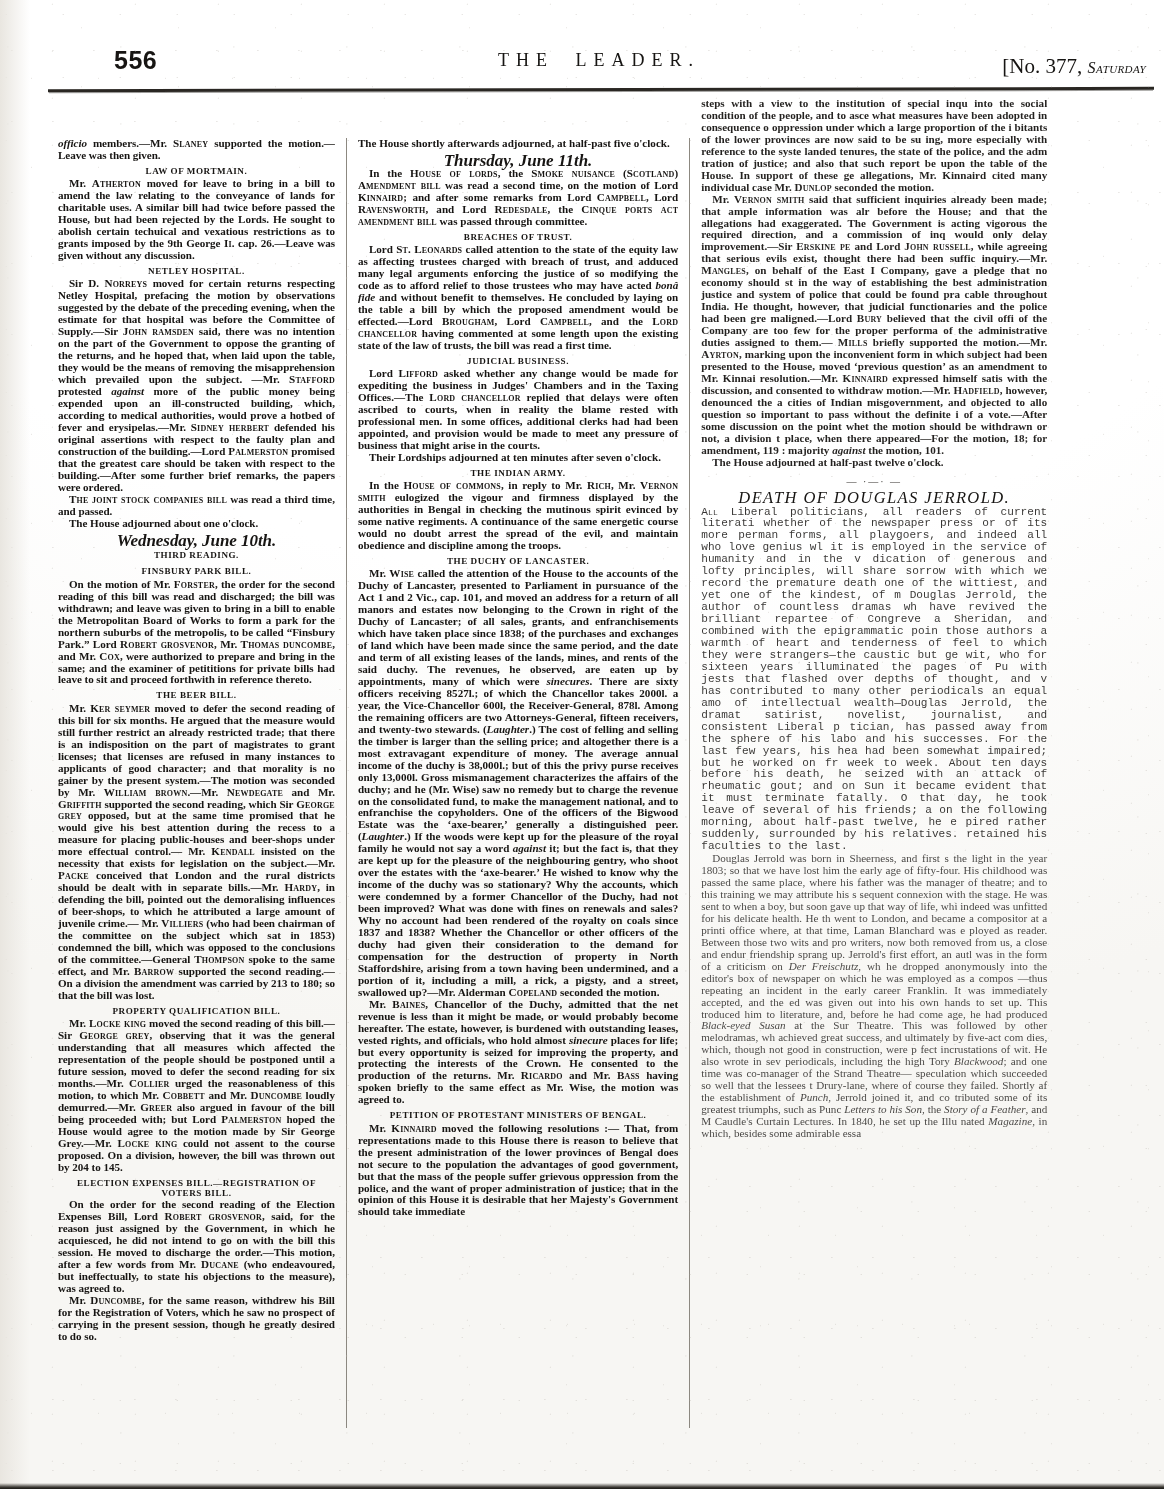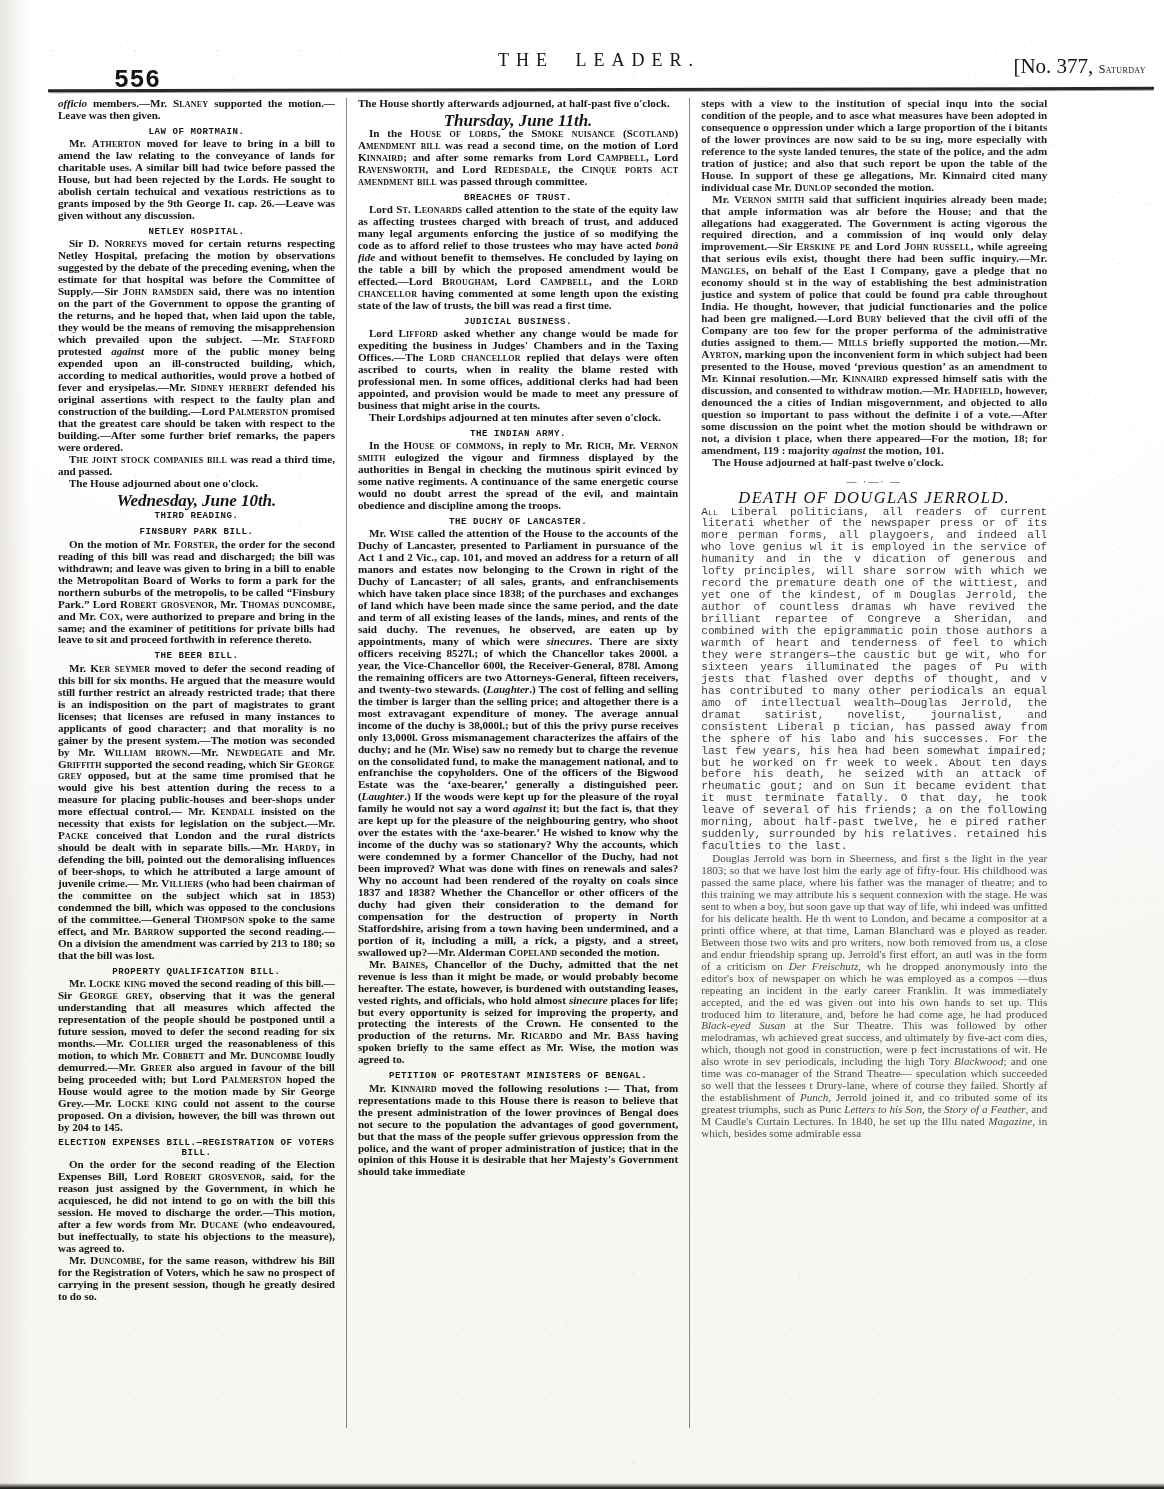--- a/index.html
+++ b/index.html
@@ -57,45 +57,45 @@
   .masthead {
     position: absolute;
     left: 52px;
     right: 18px;
     top: 46px;
     height: 46px;
   }
   .folio-left {
     position: absolute;
     left: 62px;
-    top: 20px;
+    top: 0;
     font-size: 25px;
     font-weight: bold;
     letter-spacing: .5px;
-    font-family: Liberation Mono, monospace;
+    font-family: Liberation Sans, sans-serif;
   }
   .masthead-title {
     position: absolute;
     left: 0; right: 0;
     top: 4px;
     text-align: center;
     font-size: 18px;
     letter-spacing: 7px;
     font-family: "Liberation Serif", serif;
     word-spacing: 10px;
   }
   .folio-right {
     position: absolute;
     right: 0;
     top: 8px;
     font-size: 21px;
     font-family: "Liberation Serif", serif;
     white-space: nowrap;
   }
-  .folio-right .sc { font-size: 12px; letter-spacing: .4px; }
+  .folio-right .sc { font-size: 16px; letter-spacing: .4px; font-style: italic; }
 
   .rule-head {
     position: absolute;
     left: 48px;
     right: 10px;
     top: 88px;
     height: 3px;
     background: #2a2723;
     transform: rotate(-0.12deg);
     box-shadow: 0 2px 0 -1px rgba(40,38,34,.45);
@@ -148,21 +148,21 @@
   }
   .col p.noind { text-indent: 0; }
 
   h2.sec {
     margin: 4px 0 0.5px 0;
     font-size: 9.1px;
     font-weight: bold;
     text-align: center;
     letter-spacing: .55px;
     text-transform: uppercase;
-    font-family: Liberation Mono, monospace;
+    font-family: Liberation Serif, serif;
   }
   h2.sec.two-line { line-height: 10.5px; }
 
   .daterule {
     margin: 5px 0 1px 0;
     text-align: center;
     font-style: italic;
     font-size: 17px;
   }
 
@@ -190,21 +190,21 @@
     letter-spacing: 1.4px;
     font-family: "Liberation Serif", serif;
     font-style: italic;
   }
 
   
   .fade-a { opacity: .94; font-weight: bold; }
   .fade-b { opacity: .86; filter: blur(.18px); font-family: Liberation Mono, monospace; }
   .fade-c { opacity: .80; filter: blur(.3px); }
 
-  .col-1, .col-2 { font-weight: bold; }
+  .col-1, .col-2 { font-weight: bold; margin-top: 40px; }
   .col-1 { letter-spacing: -0.05px; }
   .col-3 .inner { font-weight: normal; }
 </style>
 </head>
 <body>
 
 <div class="page">
 
   <div class="masthead">
     <div class="folio-left">556</div>

